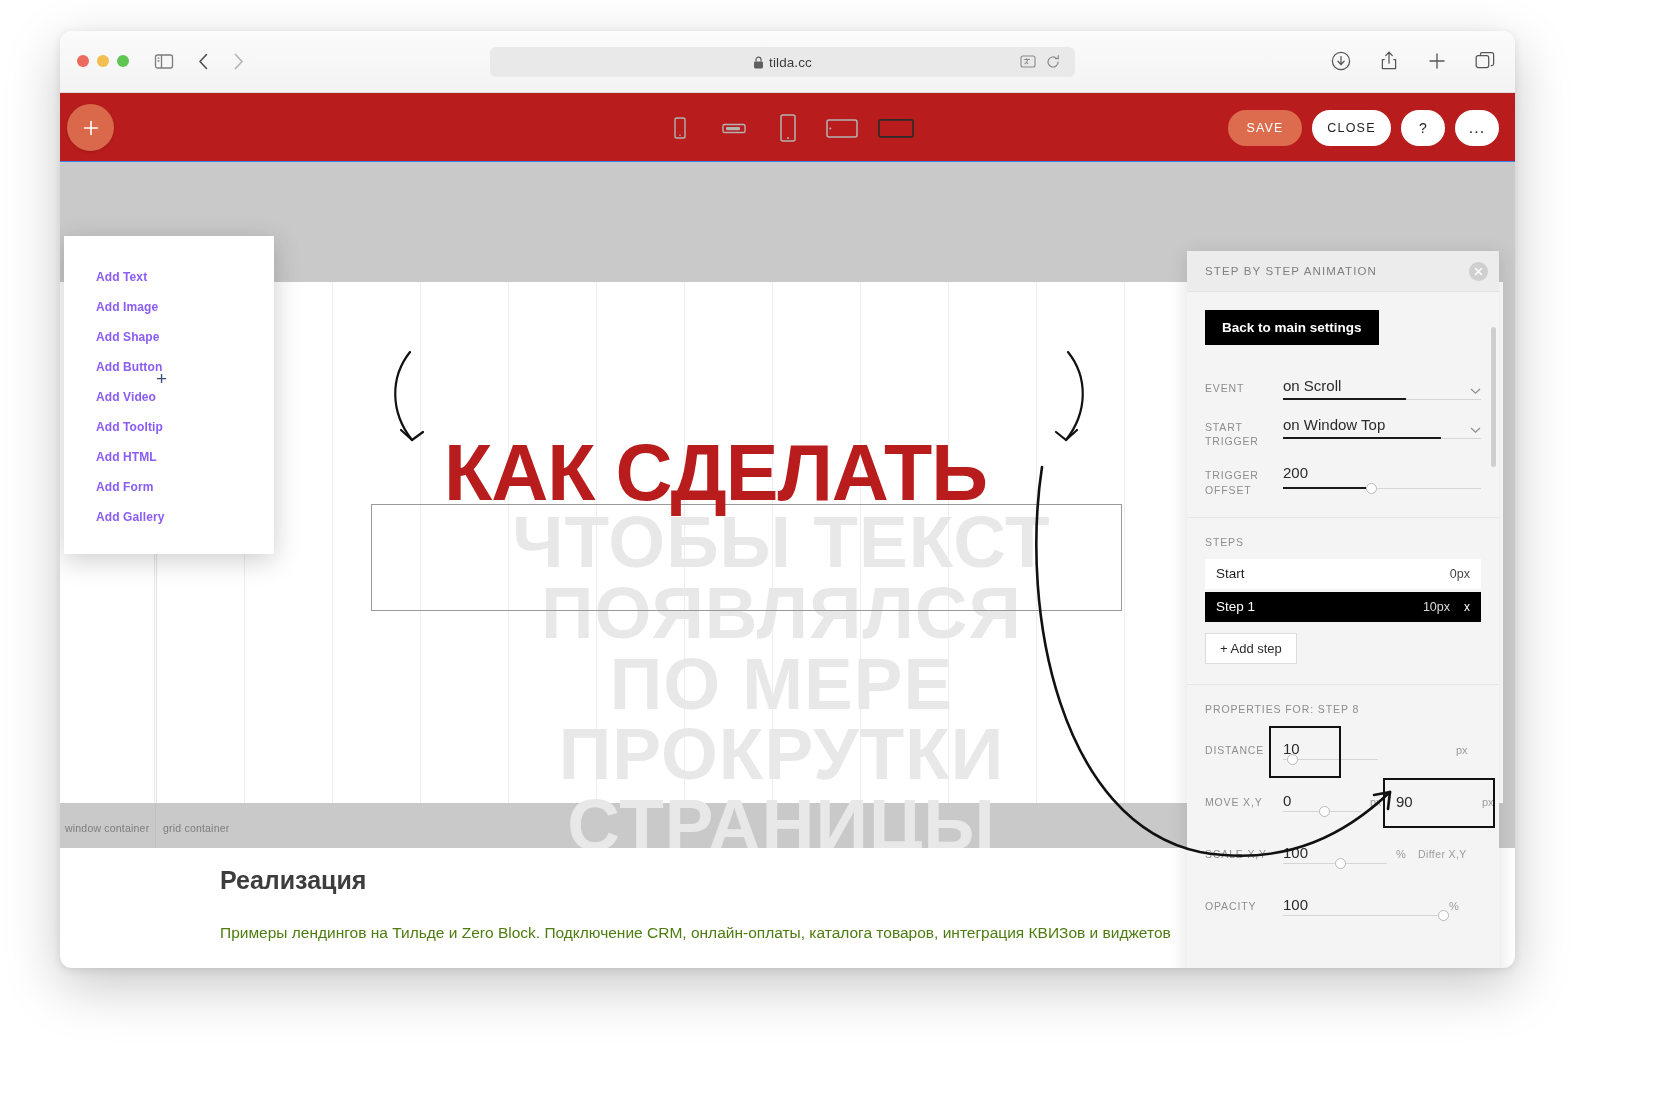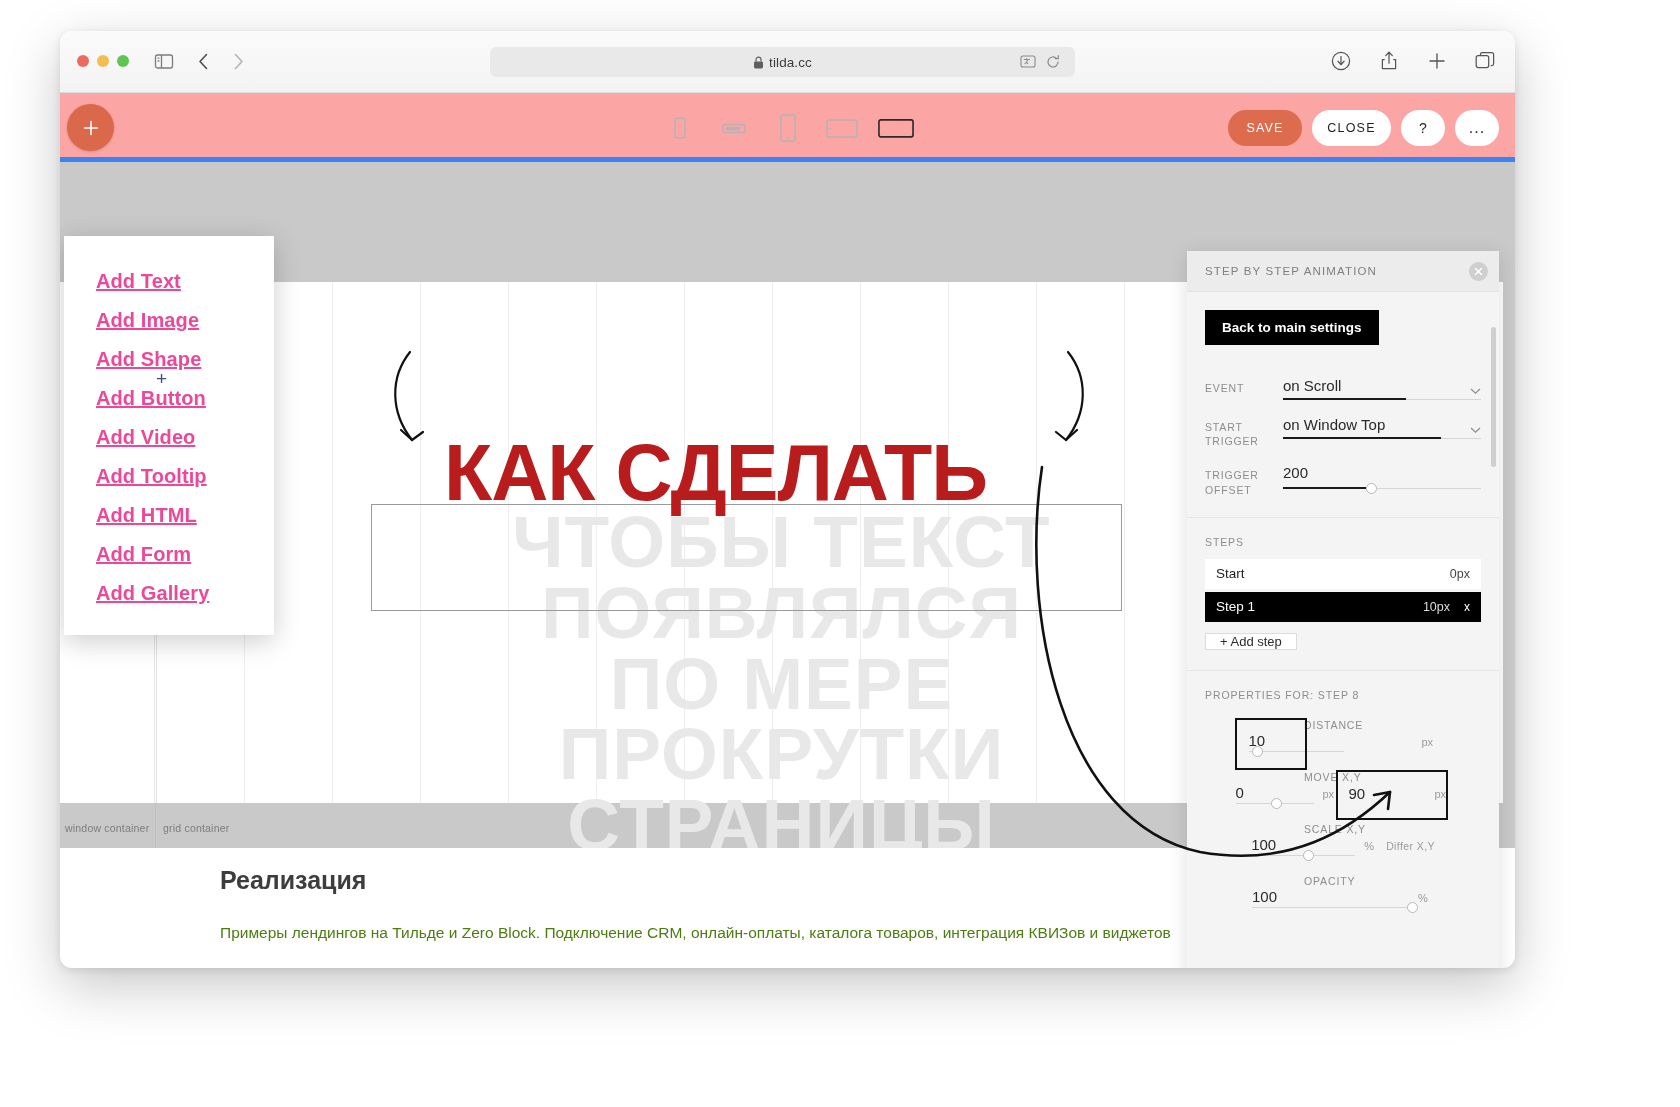--- a/index.html
+++ b/index.html
@@ -46,22 +46,22 @@
   #url-text { font-size:13.5px; color:#3c3c3c; letter-spacing:.1px; }
   #lock-icon { color:#5f5f5f; display:flex; }
   #url-translate-icon { position:absolute; right:38px; top:7px; color:#8a8a8a; }
   #url-reload-icon { position:absolute; right:14px; top:7px; color:#8a8a8a; }
 
   #chrome-right { position:absolute; right:18px; top:18px; display:flex; gap:24px; color:#555; }
 
   
   #editor-topbar {
     position:relative; height:69px;
-    background:#fca5a5;
-    border-bottom:5px solid #3b82f6;
+    background:#b91c1c;
+    border-bottom:1px solid #3b82f6;
   }
   #add-block-button {
     position:absolute; left:7px; top:11px;
     width:47px; height:47px; border-radius:50%;
     background:#d9694a;
     display:flex; align-items:center; justify-content:center;
     color:#fff; cursor:pointer;
     box-shadow:0 1px 3px rgba(0,0,0,.15);
   }
   #device-switcher {
@@ -167,22 +167,22 @@
 
   
   #add-menu {
     position:absolute; left:4px; top:74px;
     width:210px; padding:26px 0 22px 0;
     background:#fff;
     box-shadow:0 6px 26px rgba(0,0,0,.20);
     z-index:40;
   }
   .menu-item {
-    padding:8px 32px; font-size:20px; font-weight:600;
-    color:#ec4899; cursor:pointer; letter-spacing:.1px;text-decoration:underline;
+    padding:8px 32px; font-size:12px; font-weight:600;
+    color:#8b5cf6; cursor:pointer; letter-spacing:.1px;
   }
   #ghost-plus {
     position:absolute; left:92px; top:132px;
     font-size:19px; color:#3d4f78; font-weight:300;
   }
 
   
   #settings-panel {
     position:absolute; right:16px; top:89px;
     width:312px; height:742px;
@@ -254,24 +254,24 @@
   }
   .step-row.start { background:#fff; color:#1f1f1f; }
   .step-row.active { background:#000; color:#fff; }
   .step-meta { display:flex; align-items:center; gap:14px; }
   .step-size { font-size:12.5px; opacity:.85; }
   .step-remove { font-size:12px; cursor:pointer; }
   #add-step-button {
     display:inline-block; margin-top:8px;
     background:#fff; border:1px solid #dcdcdc;
     font-size:13px; color:#2b2b2b;
-    padding:0 14px; cursor:pointer;
-  }
-
-  .prop-row { display:flex; align-items:center; margin-top:18px; min-height:34px;flex-direction:column; }
+    padding:7px 14px; cursor:pointer;
+  }
+
+  .prop-row { display:flex; align-items:center; margin-top:18px; min-height:34px; }
   .prop-label {
     width:78px; flex:none;
     font-size:10.5px; letter-spacing:.85px; color:#8d8d8d;
   }
   .prop-body { flex:1; display:flex; align-items:center; }
   .prop-field { position:relative; width:95px; }
   .prop-num { font-size:15px; color:#2a2a2a; }
   .prop-unit { font-size:11px; color:#9b9b9b; margin-left:9px; width:16px; }
   .highlight-box {
     position:absolute; border:2.5px solid #111; pointer-events:none;

